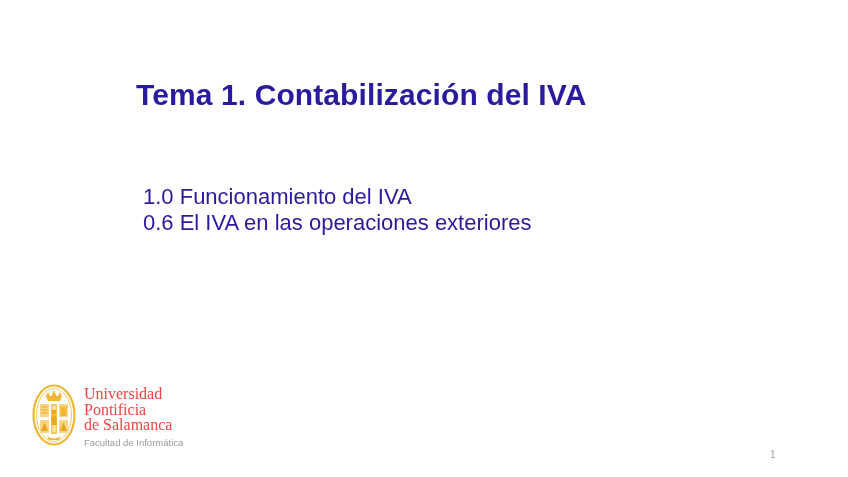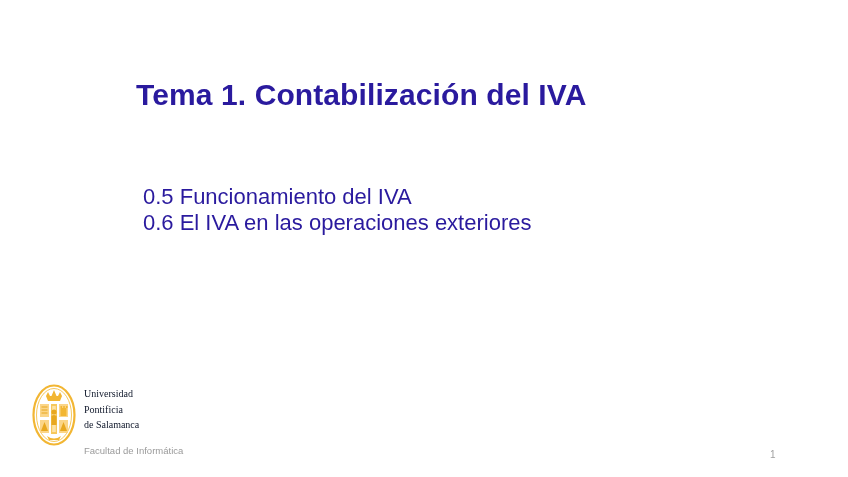--- a/index.html
+++ b/index.html
@@ -61,31 +61,31 @@
     width: 44px;
     height: 62px;
     flex: 0 0 auto;
     margin-right: 8px;
   }
   .logo-text {
     padding-top: 2px;
   }
   .logo-line {
     font-family: "Liberation Serif", serif;
-    font-size: 10px;
+    font-size: 16px;
     line-height: 15.5px;
-    color: #0f172a;
+    color: #ef4444;
     white-space: nowrap;
   }
   .logo-faculty {
     font-family: "Liberation Sans", sans-serif;
     font-size: 9.5px;
     line-height: 12px;
     color: #9a9a9a;
-    margin-top: 12px;
+    margin-top: 4px;
     white-space: nowrap;
   }
 
   
   .footer-course {
     position: absolute;
     left: 0;
     right: 0;
     top: 450px;
     text-align: center;
@@ -102,21 +102,21 @@
   }
 </style>
 </head>
 <body>
 
 <div class="slide">
 
   <div class="slide-title">Tema 1. Contabilización del IVA</div>
 
   <div class="outline">
-    <div class="outline-item">0.5 Funcionamiento del IVA</div>
+    <div class="outline-item">1.0 Funcionamiento del IVA</div>
     <div class="outline-item">0.6 El IVA en las operaciones exteriores</div>
   </div>
 
   <div class="logo-block">
     <svg class="crest" viewBox="0 0 44 62">
       <ellipse cx="22" cy="31" rx="20.5" ry="29.5" fill="none" stroke="#F2B633" stroke-width="2.2"></ellipse>
       <ellipse cx="22" cy="31" rx="17.5" ry="26.5" fill="#FFFFFF" stroke="#F6C85C" stroke-width="1"></ellipse>
 
       <path d="M14 12 h16 l-2 5 h-12 z" fill="#F2B633"></path>
       <path d="M16 8 l2 4 h-4 z M22 6 l2.5 6 h-5 z M28 8 l2 4 h-4 z" fill="#F2B633"></path>

